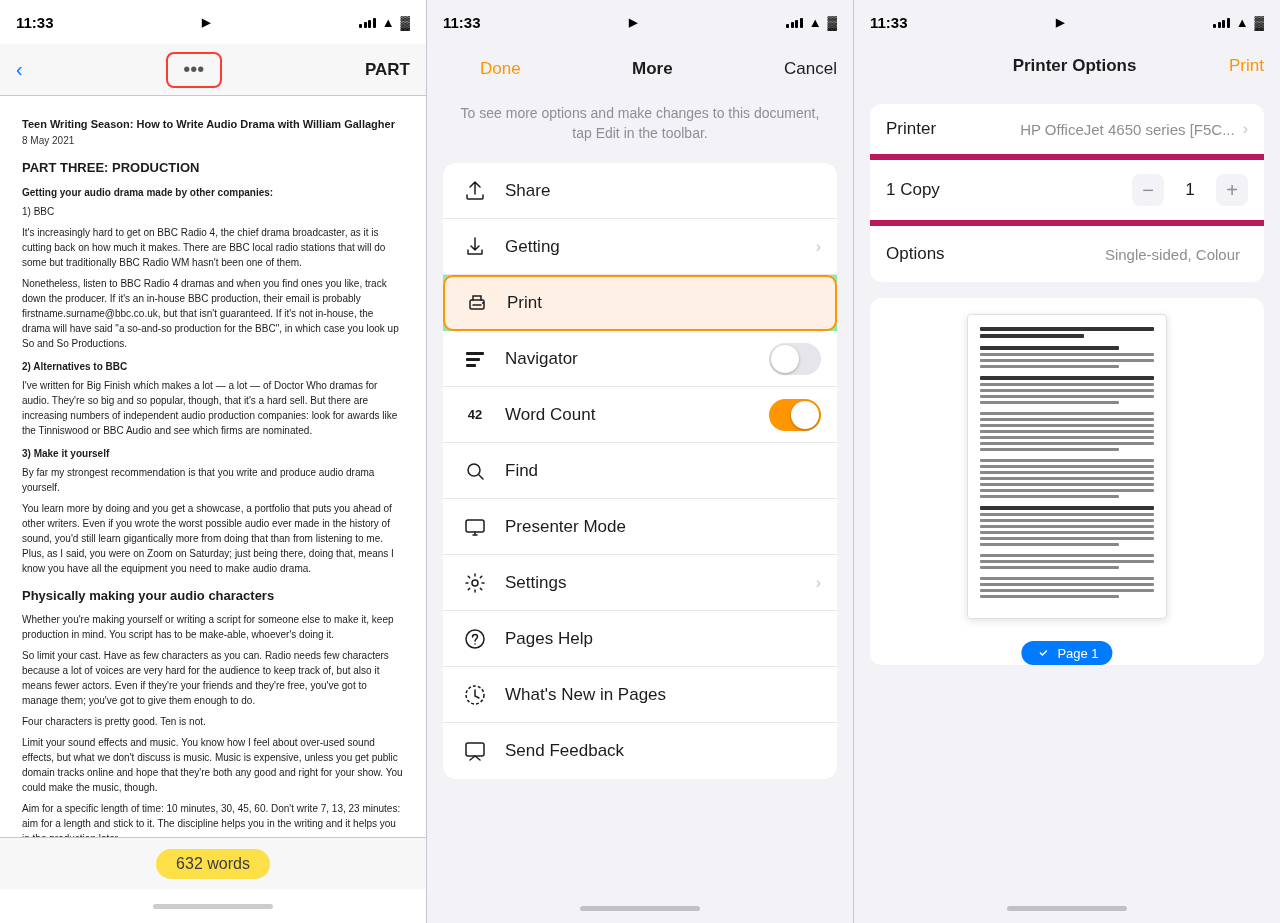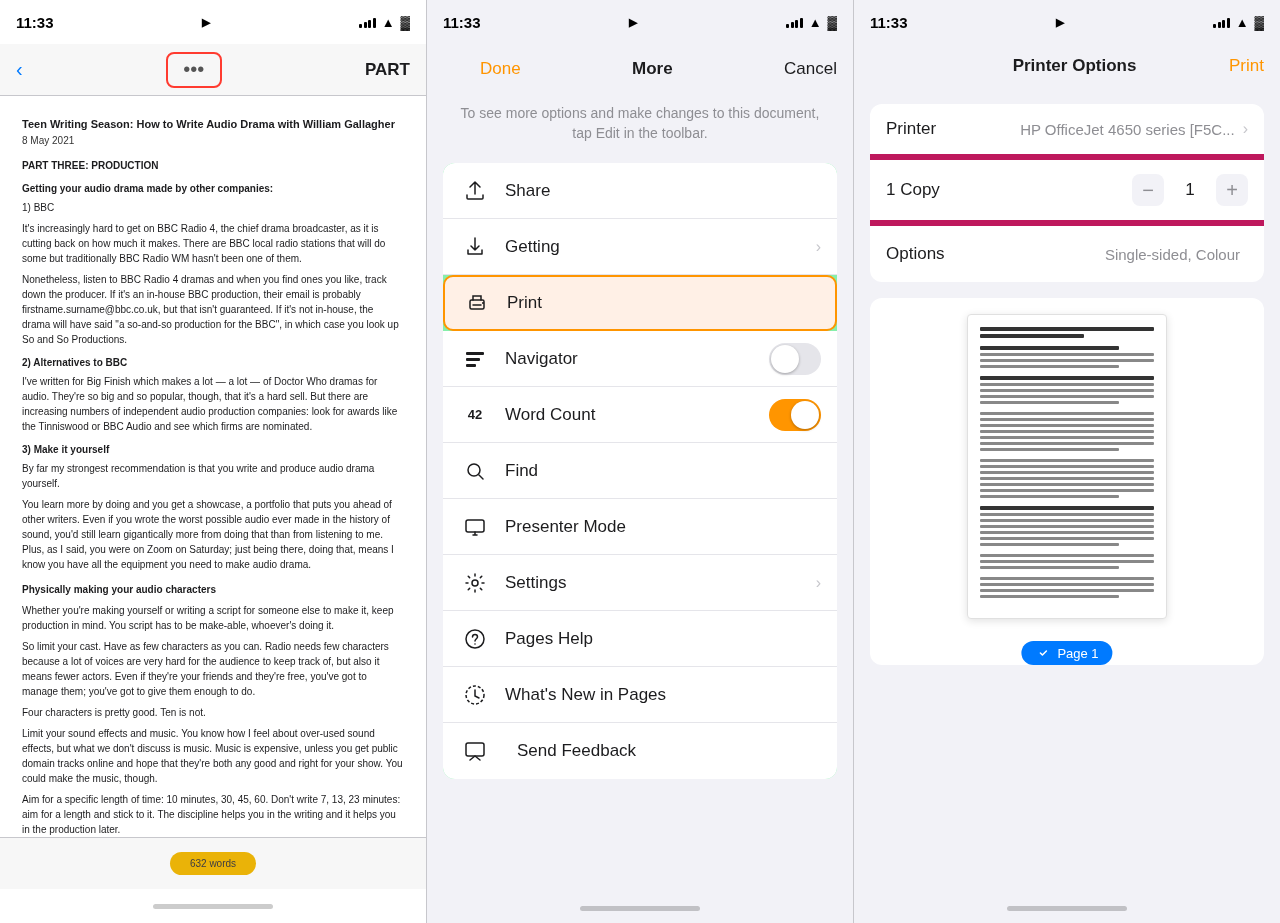--- a/index.html
+++ b/index.html
@@ -69,37 +69,37 @@
     .doc-content {
       flex: 1;
       overflow-y: auto;
       padding: 20px 22px;
       font-size: 11px;
       line-height: 1.5;
       color: #1c1c1e;
     }
     .doc-title { font-weight: 700; font-size: 11px; }
     .doc-date { font-size: 10px; margin-bottom: 10px; color: #333; }
-    .doc-section-title { font-weight: 700; font-size: 10px; margin: 10px 0 6px; }
+    .doc-section-title { font-weight: 700; font-size: 13px; margin: 10px 0 6px; }
     .doc-subtitle { font-weight: 700; font-size: 10px; margin: 8px 0 4px; }
     .doc-p { font-size: 10px; margin-bottom: 6px; line-height: 1.5; }
 
     .doc-word-count-bar {
       height: 52px;
       background: #f7f7f7;
       border-top: 1px solid #c7c7cc;
       display: flex;
       align-items: center;
       justify-content: center;
     }
     .word-count-pill {
-      background: #eab308;
+      background: #fde047;
       border-radius: 20px;
       padding: 6px 20px;
-      font-size: 10px;
+      font-size: 16px;
       font-weight: 500;
       color: #3c3c43;
     }
     .home-indicator {
       height: 34px;
       background: #fff;
       display: flex;
       align-items: center;
       justify-content: center;
     }
@@ -156,21 +156,21 @@
     }
     .menu-item {
       display: flex;
       align-items: center;
       padding: 0 16px;
       height: 56px;
       border-bottom: 1px solid #e5e5ea;
       background: #fff;
       cursor: pointer;
     }
-    .menu-item:last-child { border-bottom: none; gap: 12px; }
+    .menu-item:last-child { border-bottom: none; }
     .menu-item.highlighted { background: #fff0e6; border: 2px solid #ff9500; border-radius: 10px; }
     .menu-item-icon {
       width: 32px;
       height: 32px;
       display: flex;
       align-items: center;
       justify-content: center;
       margin-right: 14px;
       font-size: 22px;
       color: #1c1c1e;

